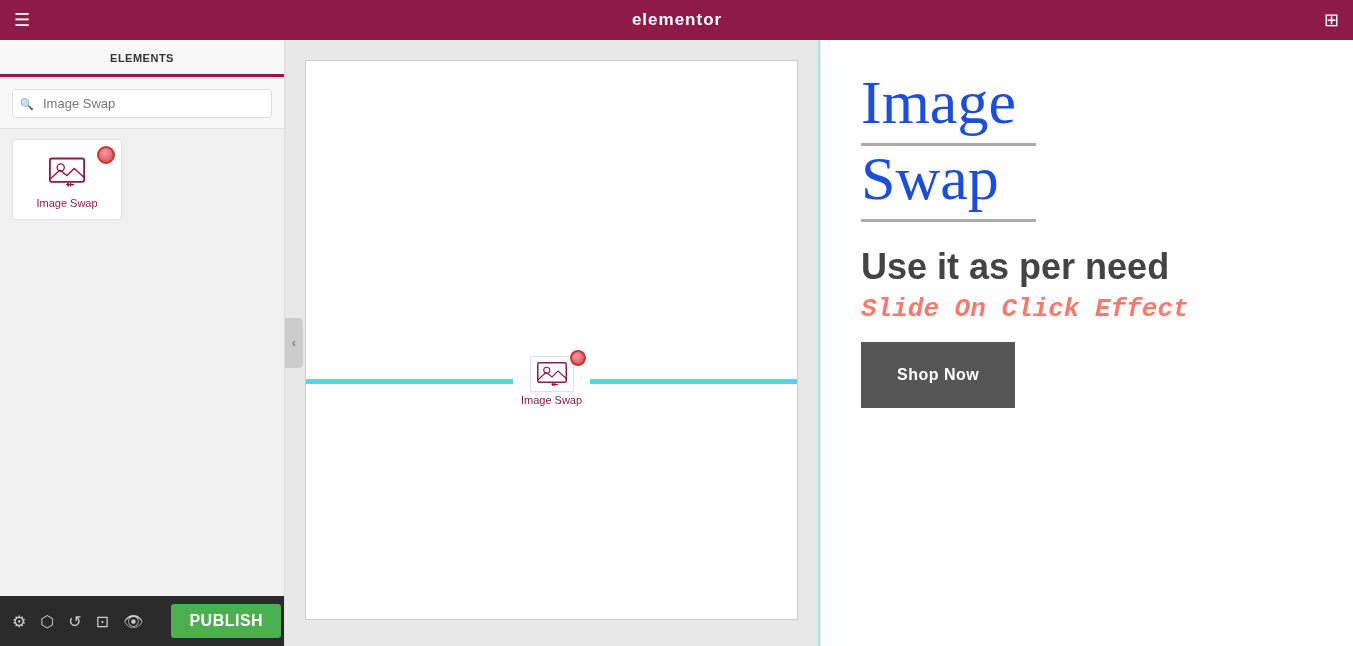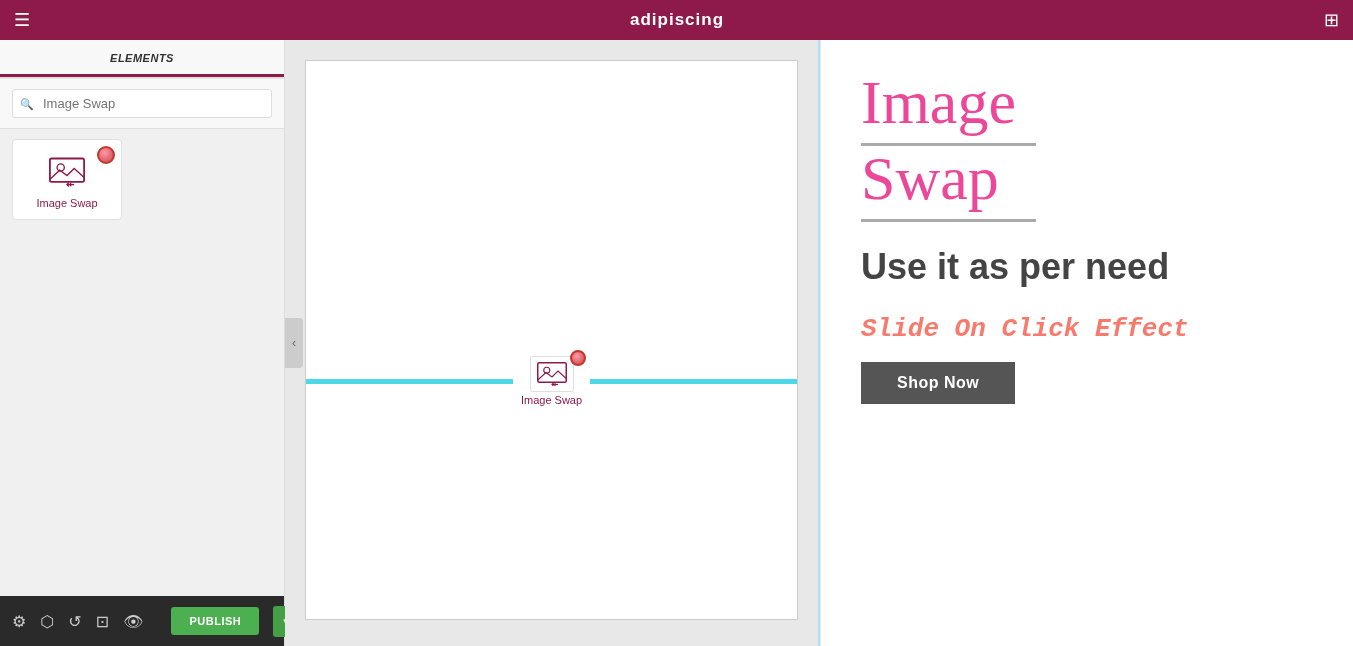--- a/index.html
+++ b/index.html
@@ -50,21 +50,20 @@
     .sidebar-tab {
       flex: 1;
       text-align: center;
       padding: 12px 0 10px;
       font-size: 11px;
       font-weight: bold;
       color: #888;
       cursor: pointer;
       letter-spacing: 0.5px;
       position: relative;
-      font-style: italic;
     }
     .sidebar-tab.active {
       color: #333;
       border-bottom: 3px solid #8e1a4a;
     }
 
     
     .sidebar-search {
       padding: 10px 12px;
       background: #f8f8f8;
@@ -159,21 +158,21 @@
       font-size: 16px;
       cursor: pointer;
     }
     .bottom-spacer { flex: 1; }
     .publish-btn {
       background: #4CAF50;
       color: #fff;
       border: none;
       padding: 8px 18px;
       border-radius: 3px;
-      font-size: 11px;
+      font-size: 16px;
       font-weight: bold;
       cursor: pointer;
       letter-spacing: 0.5px;
     }
     .publish-arrow {
       background: #43a047;
       color: #fff;
       border: none;
       padding: 8px 10px;
       border-radius: 3px;
@@ -293,39 +292,39 @@
       display: flex;
       flex-direction: column;
       padding: 30px 35px 30px 40px;
       overflow-y: auto;
       border-left: 1px solid #e8e8e8;
     }
 
     .rp-title-large {
       font-size: 62px;
       font-weight: 200;
-      color: #ec4899;
+      color: #1d4ed8;
       line-height: 1.05;
       font-family: 'Times New Roman', serif;
       margin-bottom: 8px;
     }
     .rp-title-underline {
       width: 175px;
       height: 3px;
       background: #aaa;
       margin-bottom: 0;
       display: block;
     }
 
     .rp-heading {
       font-size: 36px;
       font-weight: bold;
       color: #444;
       line-height: 1.15;
-      margin-bottom: 26px;
+      margin-bottom: 6px;
     }
 
     .rp-subheading {
       font-size: 26px;
       font-weight: bold;
       color: #f87a6c;
       font-style: italic;
       font-family: Liberation Mono, monospace;
       margin-bottom: 18px;
     }
@@ -334,42 +333,42 @@
       font-size: 14px;
       color: #555;
       line-height: 1.6;
       margin-bottom: 24px;
     }
 
     .rp-btn {
       background: #555;
       color: #fff;
       border: none;
-      padding: 12px 36px;
+      padding: 24px 36px;
       font-size: 16px;
       font-weight: bold;
       cursor: pointer;
       letter-spacing: 0.5px;
       display: inline-block;
       align-self: flex-start;
     }
 
     
     .canvas-right-border {
       width: 2px;
       background: #b0dff0;
       align-self: stretch;
     }
   </style>
 </head>
 <body>
 
 <div class="top-bar">
   <span class="hamburger-icon">☰</span>
-  <span class="top-bar-title">adipiscing</span>
+  <span class="top-bar-title">elementor</span>
   <span class="grid-icon">⊞</span>
 </div>
 
 <div class="main-layout">
 
   <div class="sidebar">
 
     <div class="sidebar-tabs">
       <div class="sidebar-tab active">ELEMENTS</div>
     </div>

